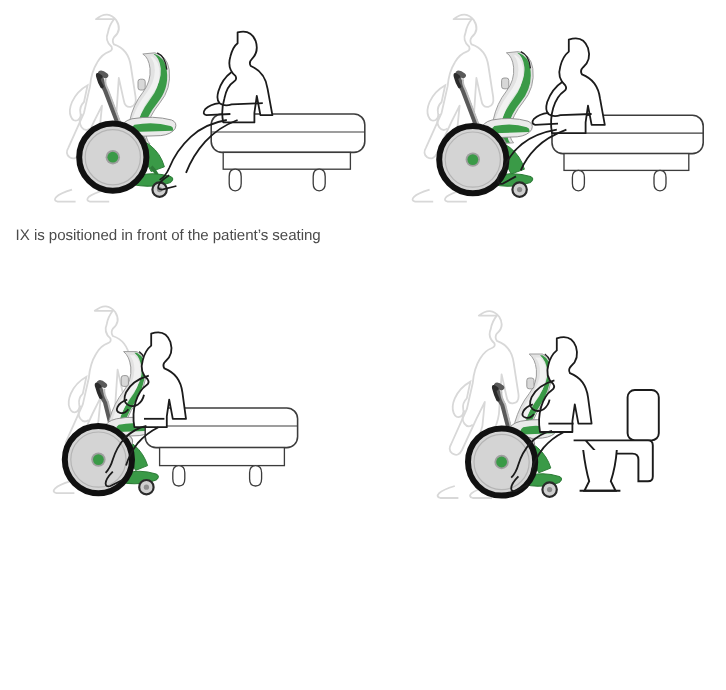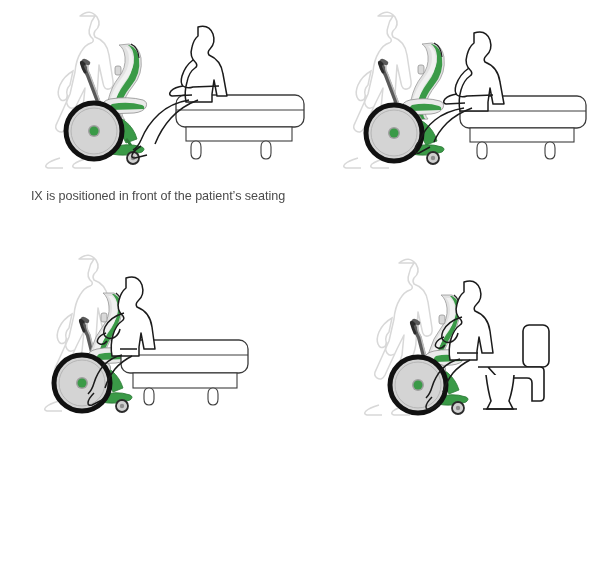--- a/index.html
+++ b/index.html
@@ -22,21 +22,21 @@
     letter-spacing:-0.05px;
     white-space:pre-line;
   }
 
   
   #panel-1{left:0;top:0;width:310px;height:180px;}
   #panel-2{left:300px;top:0;width:305px;height:180px;}
   #panel-3{left:0;top:245px;width:310px;height:185px;}
   #panel-4{left:300px;top:245px;width:305px;height:185px;}
 
-  #caption-1{left:13px;top:187px;width:290px;text-align:center;}
+  #caption-1{left:13px;top:187px;width:290px;}
 </style>
 </head>
 <body>
 
 <div class="sheet">
 
   <div class="panel" id="panel-1">
     <svg class="fig" width="310" height="180" viewBox="0 0 310 180">
 
       <g>

